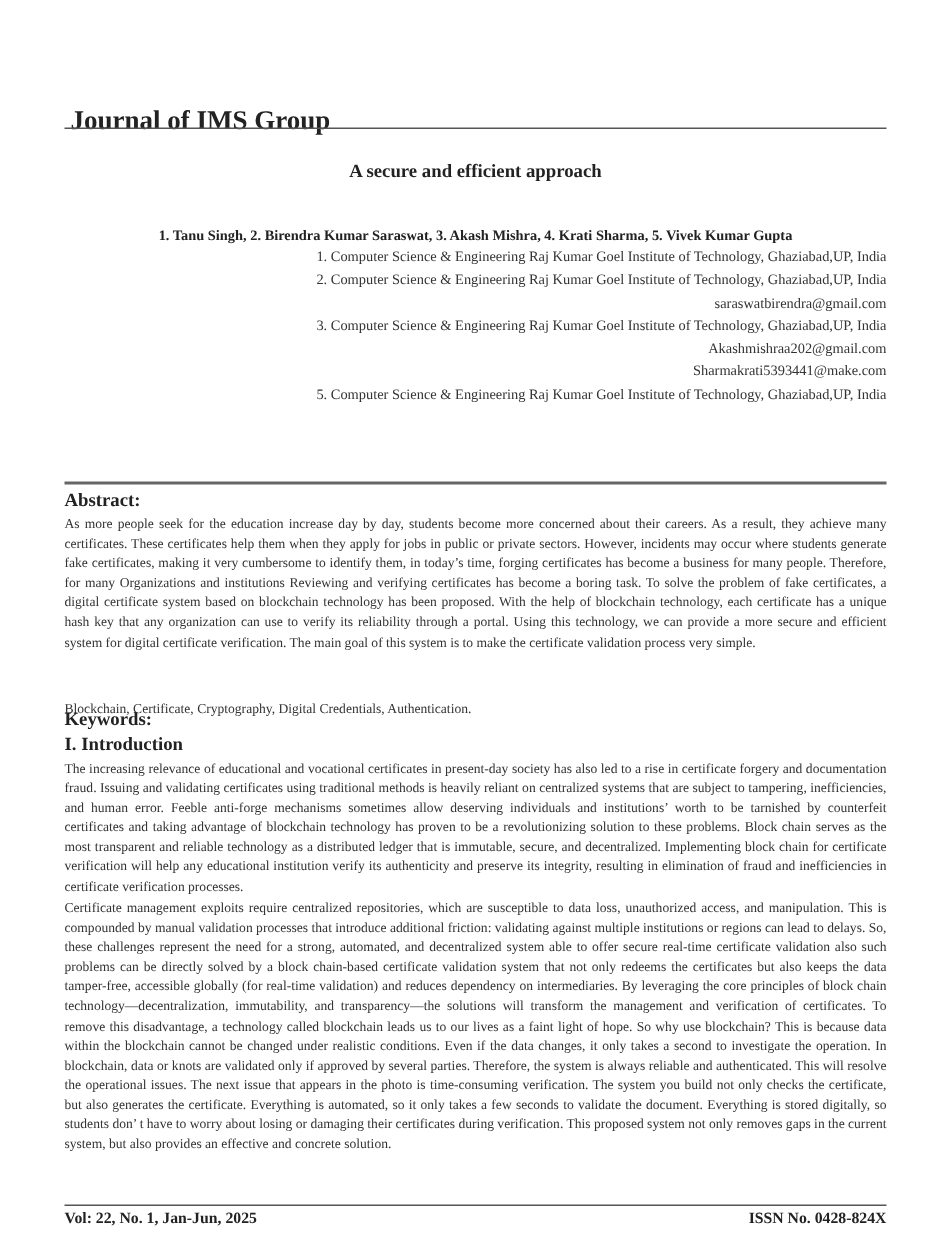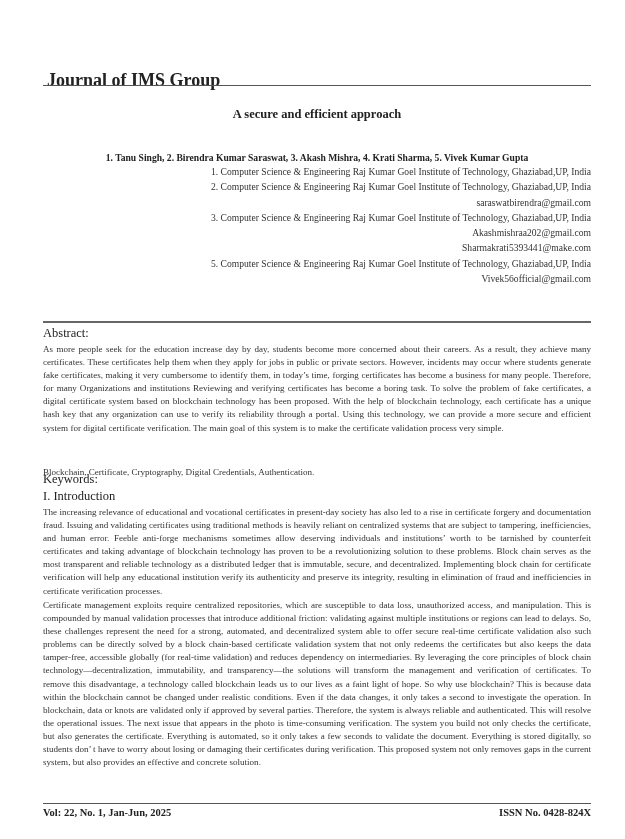--- a/index.html
+++ b/index.html
@@ -4,21 +4,21 @@
 <style>
   html, body { margin:0; padding:0; background:#ffffff; }
   body { width:625px; height:839px; position:relative; overflow:hidden; font-family:"Liberation Serif","DejaVu Serif",serif; color:#2a2a2a; }
   .page { position:absolute; left:43px; top:0; width:548px; }
   .journal { position:absolute; top:70px; left:4px; font-weight:bold; font-size:18px; color:#222; }
   .rule-top { position:absolute; top:85px; left:0; width:548px; height:0; border-top:1px solid #555; }
   .title { position:absolute; top:105px; left:0; width:548px; text-align:center; font-weight:bold; font-size:12.5px; line-height:19px; color:#222; }
   .authors { position:absolute; top:152px; left:0; width:548px; text-align:center; font-weight:bold; font-size:9.6px; color:#222; }
   .affils { position:absolute; top:164px; left:0; width:548px; text-align:right; font-size:9.6px; line-height:15.3px; color:#333; }
   .rule-mid { position:absolute; top:321px; left:0; width:548px; border-top:2px solid #666; }
-  .sec-h { position:absolute; left:0; font-weight:normal; font-size:12.5px; color:#222; }
+  .sec-h { position:absolute; left:0; font-weight:bold; font-size:12.5px; color:#222; }
   .para { position:absolute; left:0; width:548px; font-size:9.05px; line-height:13.1px; text-align:justify; color:#333; }
   .rule-bot { position:absolute; top:803px; left:0; width:548px; border-top:1px solid #555; }
   .foot-l { position:absolute; top:807px; left:0; font-weight:bold; font-size:10.5px; color:#222; }
   .foot-r { position:absolute; top:807px; right:0; font-weight:bold; font-size:10.5px; color:#222; }
 </style>
 </head>
 <body>
 
 <div class="page">
   <div class="journal">Journal of IMS Group</div>
@@ -31,21 +31,20 @@
   <div class="authors">1. Tanu Singh, 2. Birendra Kumar Saraswat, 3. Akash Mishra, 4. Krati Sharma, 5. Vivek Kumar Gupta</div>
 
   <div class="affils">
     <div>1. Computer Science &amp; Engineering Raj Kumar Goel Institute of Technology, Ghaziabad,UP, India</div>
     <div>2. Computer Science &amp; Engineering Raj Kumar Goel Institute of Technology, Ghaziabad,UP, India</div>
     <div>saraswatbirendra@gmail.com</div>
     <div>3. Computer Science &amp; Engineering Raj Kumar Goel Institute of Technology, Ghaziabad,UP, India</div>
     <div>Akashmishraa202@gmail.com</div>
     <div>Sharmakrati5393441@make.com</div>
     <div>5. Computer Science &amp; Engineering Raj Kumar Goel Institute of Technology, Ghaziabad,UP, India</div>
-    <div>Vivek56official@gmail.com</div>
   </div>
 
   <div class="rule-mid"></div>
 
   <div class="sec-h" style="top:326px;">Abstract:</div>
   <div class="para" style="top:343px;">As more people seek for the education increase day by day, students become more concerned about their careers. As a result, they achieve many certificates. These certificates help them when they apply for jobs in public or private sectors. However, incidents may occur where students generate fake certificates, making it very cumbersome to identify them, in today’s time, forging certificates has become a business for many people. Therefore, for many Organizations and institutions Reviewing and verifying certificates has become a boring task. To solve the problem of fake certificates, a digital certificate system based on blockchain technology has been proposed. With the help of blockchain technology, each certificate has a unique hash key that any organization can use to verify its reliability through a portal. Using this technology, we can provide a more secure and efficient system for digital certificate verification. The main goal of this system is to make the certificate validation process very simple.</div>
 
   <div class="sec-h" style="top:472px;">Keywords:</div>
   <div class="para" style="top:466px;">Blockchain, Certificate, Cryptography, Digital Credentials, Authentication.</div>
 

